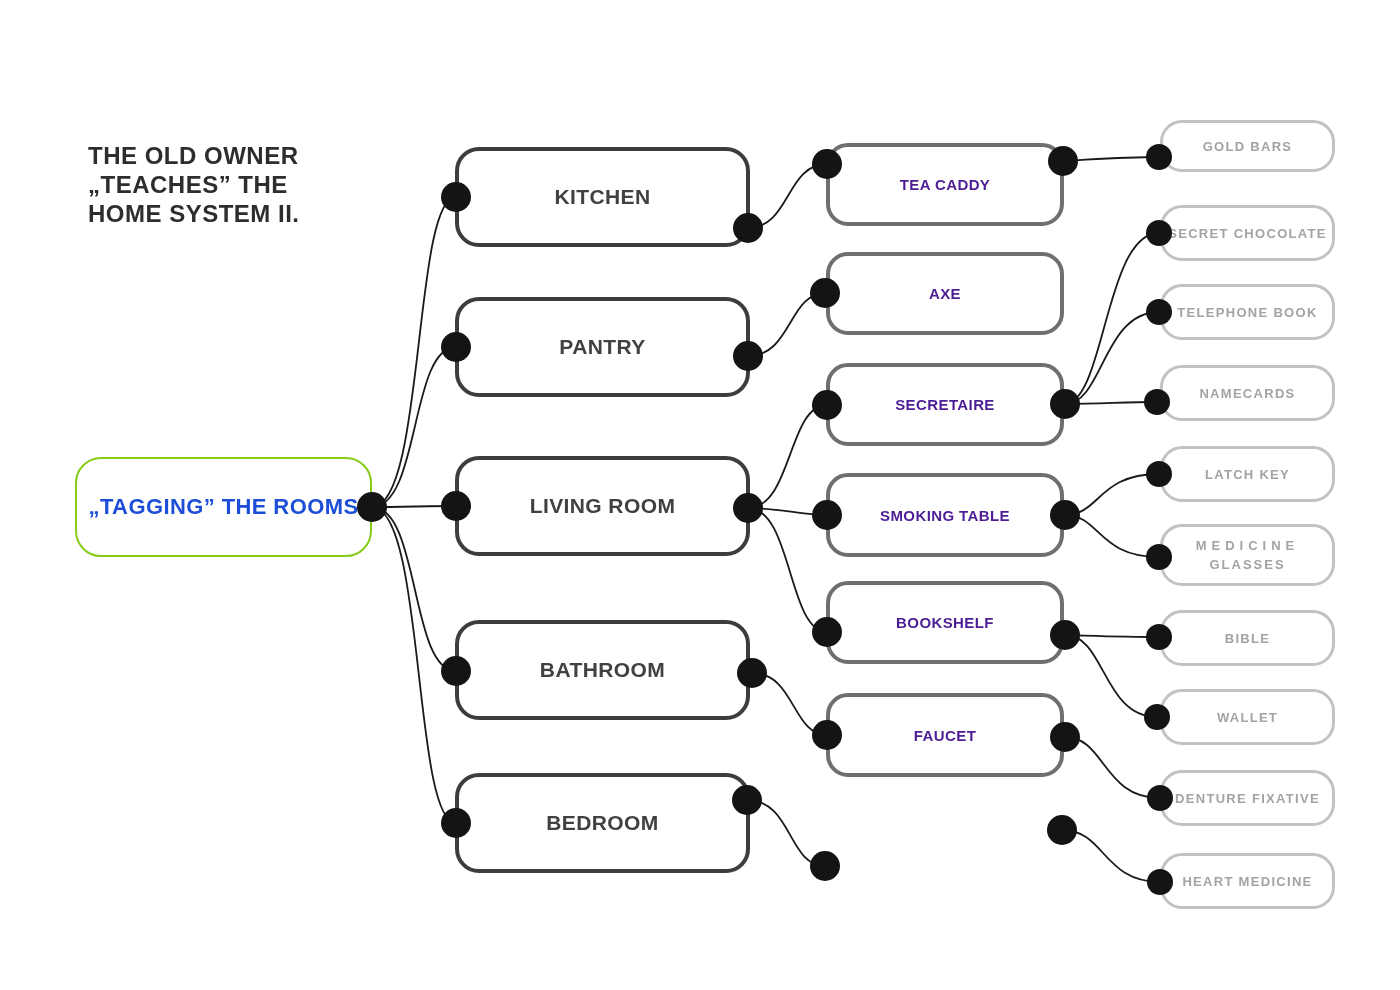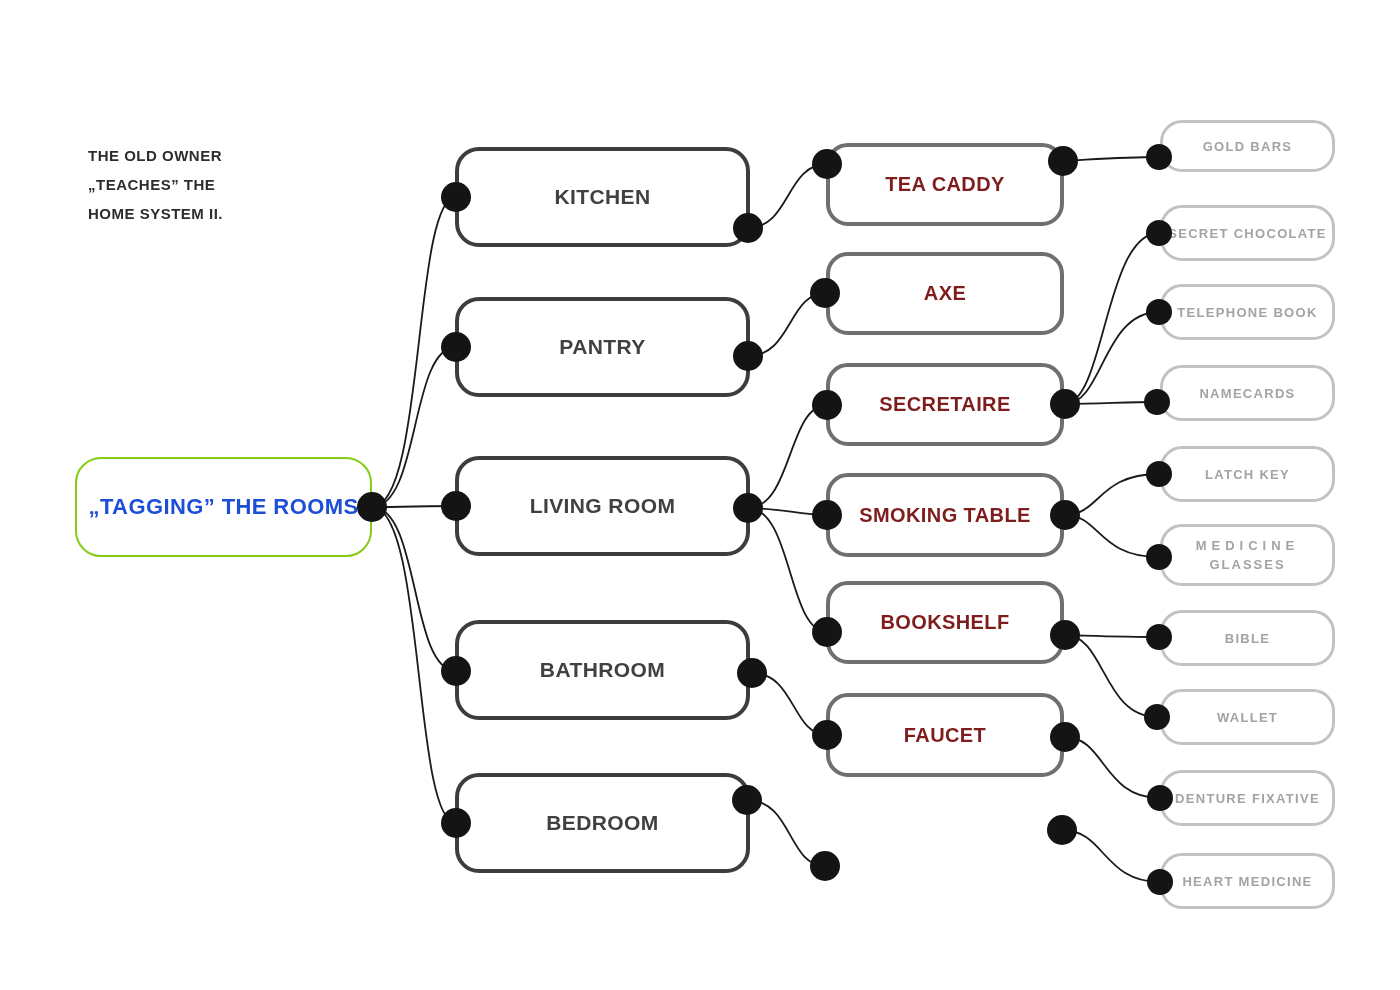--- a/index.html
+++ b/index.html
@@ -1,32 +1,32 @@
 <!DOCTYPE html>
 <html><head>
 <meta charset="utf-8">
 <style>
   html,body{margin:0;padding:0;background:#ffffff;}
   body{width:1400px;height:990px;position:relative;overflow:hidden;
        font-family:"Liberation Sans", sans-serif;}
   .canvas{position:absolute;inset:0;width:1400px;height:990px;background:#ffffff;}
   svg.connectors{position:absolute;left:0;top:0;z-index:3;pointer-events:none;}
   .caption{position:absolute;left:88px;top:141px;z-index:2;
-           font-weight:bold;font-size:15px;line-height:29px;color:#2d2d2d;
+           font-weight:bold;font-size:24px;line-height:29px;color:#2d2d2d;
            letter-spacing:0.5px;}
   .node{position:absolute;z-index:2;background:#ffffff;
         display:flex;align-items:center;justify-content:center;
         text-align:center;box-sizing:border-box;}
   .node .lbl{display:block;}
   .root{border:2px solid #84cc16;border-radius:26px;
         font-weight:bold;font-size:22px;color:#1d4ed8;letter-spacing:0.4px;}
   .lvl2{border:4px solid #3d3d3d;border-radius:24px;
         font-weight:bold;font-size:21px;color:#414141;letter-spacing:0.4px;justify-content:center;}
   .lvl3{border:4px solid #6f6f6f;border-radius:22px;
-        font-weight:bold;font-size:20px;color:#7f1d1d;letter-spacing:0.4px;}
+        font-weight:bold;font-size:15px;color:#4c1d95;letter-spacing:0.4px;}
   .lvl4{border:3px solid #c2c2c2;border-radius:22px;
         font-weight:bold;font-size:13px;color:#a3a3a3;letter-spacing:1.3px;}
   .lvl4 .line1{display:block;letter-spacing:5px;}
   .lvl4 .line2{display:block;letter-spacing:2px;margin-top:4px;}
 </style>
 </head>
 <body>
 
 <div class="canvas">
 

